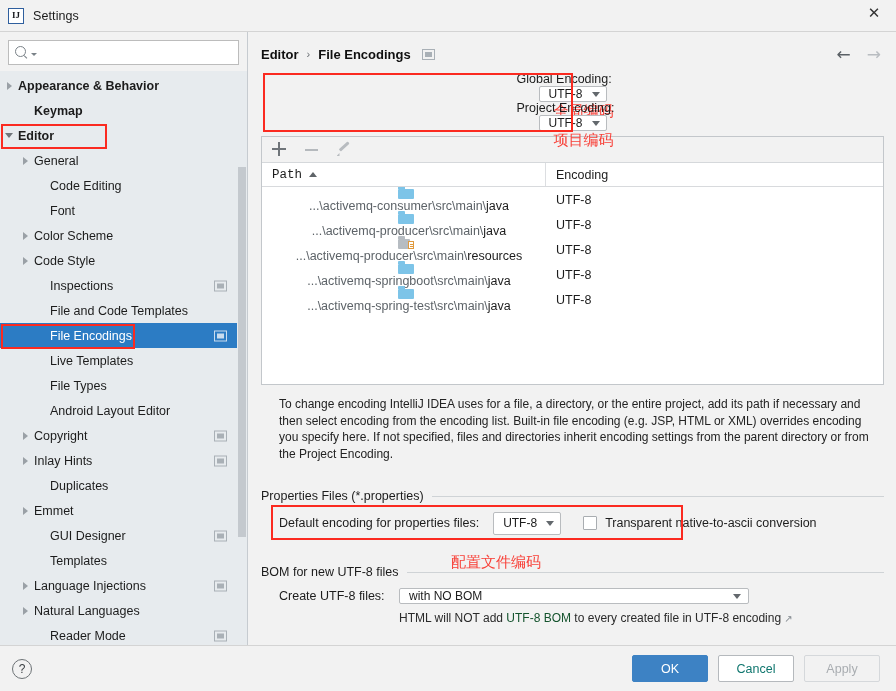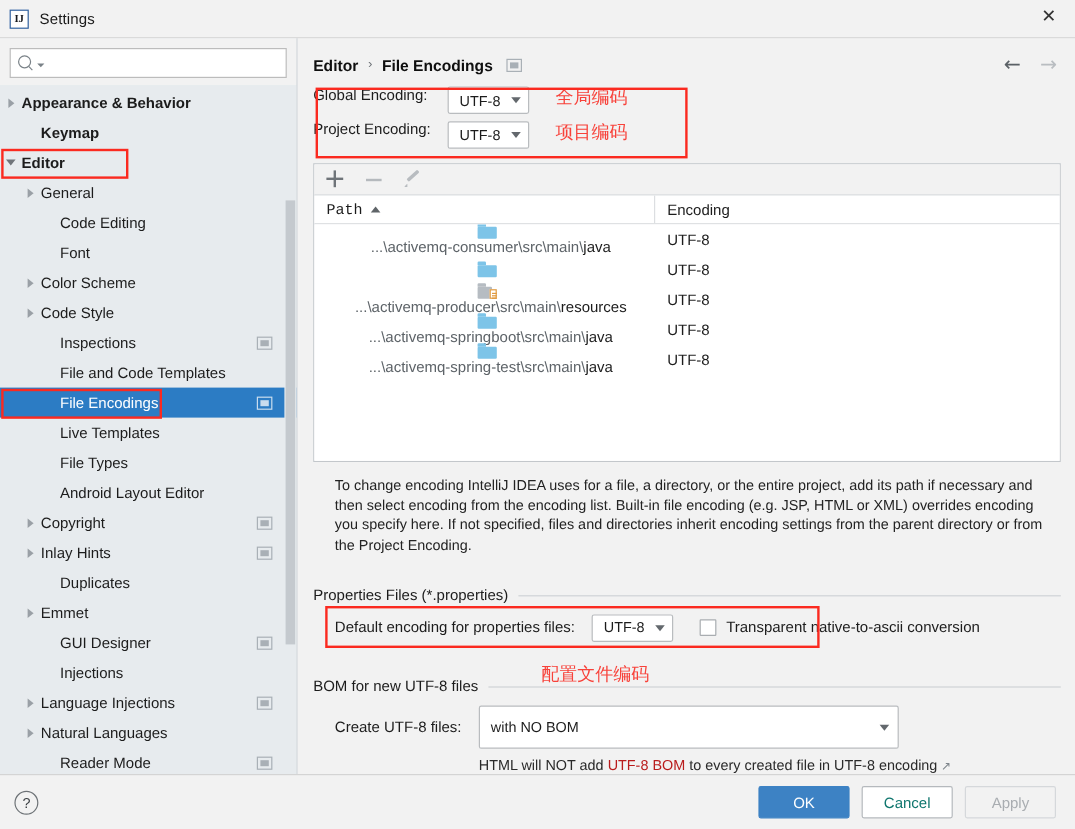--- a/index.html
+++ b/index.html
@@ -175,21 +175,21 @@
   .nav-arrow {
     font-size: 17px; line-height: 1; cursor: pointer;
     font-family: "DejaVu Sans", sans-serif;
   }
   .nav-back { color: #5b6166; }
   .nav-fwd { color: #b9bdc1; }
 
   
   .enc-block { position: relative; margin-top: 2px; }
   .enc-row {
-    display: flex; height: 29px;
+    display: flex; align-items: center; height: 29px; flex-direction: column;
   }
   .enc-label { font-size: 12.5px; color: #1c1c1c; width: 112px; }
   .combo {
     height: 23px; min-width: 68px;
     background: #fff; border: 1px solid #b9bcbf; border-radius: 2px;
     display: flex; align-items: center; justify-content: space-between;
     padding: 0 6px 0 9px; cursor: pointer;
   }
   .combo-val { font-size: 12px; color: #1c1c1c; }
   .combo-caret {
@@ -298,28 +298,28 @@
     width: 14px; height: 14px; border: 1px solid #a9adb1; background: #fff;
     margin-right: 8px; border-radius:1px;
   }
   .chk-label { font-size: 12.5px; color: #1c1c1c; }
 
   .bom-row {
     display: flex; align-items: center; margin-top: 9px; padding-left: 18px;
   }
   .bom-label { font-size: 12.5px; color: #1c1c1c; width: 120px; }
   .combo-wide {
-    flex: 0 0 350px; height: 36px; background: #fff; border: 1px solid #b9bcbf;
+    flex: 0 0 350px; height: 16px; background: #fff; border: 1px solid #b9bcbf;
     display:flex; align-items:center; justify-content:space-between;
     padding: 0 7px 0 9px; border-radius:2px; cursor:pointer;
   }
   .bom-note {
     margin-top: 7px; padding-left: 138px; font-size: 12px; color: #2a2a2a;
   }
-  .link { color: #b91c1c; }
+  .link { color: #14532d; }
   .ext-arrow { color:#7f868c; font-size: 10px; margin-left:3px; }
 
   
   .footer {
     height: 46px; min-height: 46px; background: #f2f2f2;
     border-top: 1px solid #d4d4d4;
     display: flex; align-items: center; padding: 0 16px 0 12px;
   }
   .help-btn {
     width: 20px; height: 20px; border: 1.3px solid #6d7276; border-radius: 50%;
@@ -471,21 +471,21 @@
           </div>
           <div class="tree-row">
             <div style="width: 32px; min-width: 32px;"></div>
             <div class="twisty"></div>
             <span class="tree-label">GUI Designer</span>
             <span class="proj-icon"></span>
           </div>
           <div class="tree-row">
             <div style="width: 32px; min-width: 32px;"></div>
             <div class="twisty"></div>
-            <span class="tree-label">Injections</span>
+            <span class="tree-label">Templates</span>
           </div>
           <div class="tree-row">
             <div style="width: 16px; min-width: 16px;"></div>
             <div class="twisty">
               <span class="chev chev-right"></span>
             </div>
             <span class="tree-label">Language Injections</span>
             <span class="proj-icon"></span>
           </div>
           <div class="tree-row">
@@ -570,20 +570,21 @@
                 <span class="path-txt"><span class="path-dim">...\activemq-consumer\src\main\</span><span>java</span></span>
               </div>
               <div class="tcell-enc">UTF-8</div>
             </div>
             <div class="trow">
               <div class="tcell-path">
                 <span class="folder-ico">
                   <span class="tab"></span>
                   <span class="bdy"></span>
                 </span>
+                <span class="path-txt"><span class="path-dim">...\activemq-producer\src\main\</span><span>java</span></span>
               </div>
               <div class="tcell-enc">UTF-8</div>
             </div>
             <div class="trow">
               <div class="tcell-path">
                 <span class="folder-ico res">
                   <span class="tab"></span>
                   <span class="bdy"></span>
                   <span class="lines"></span>
                 </span>

